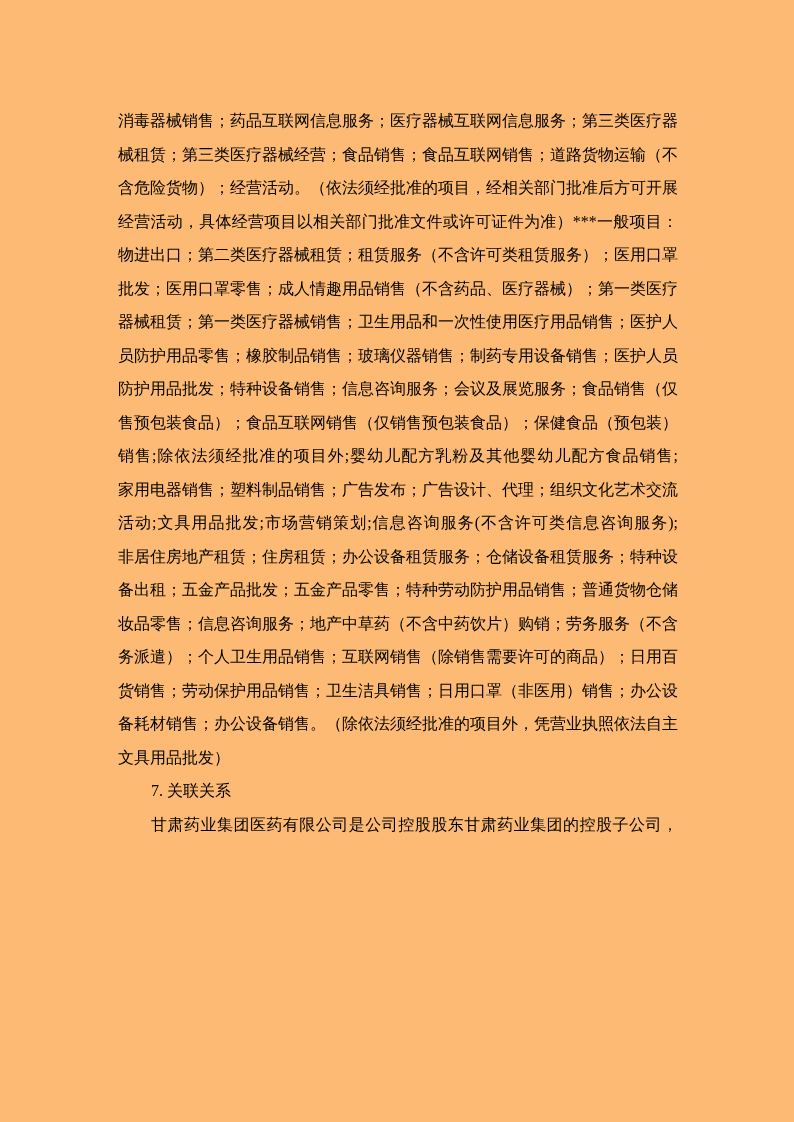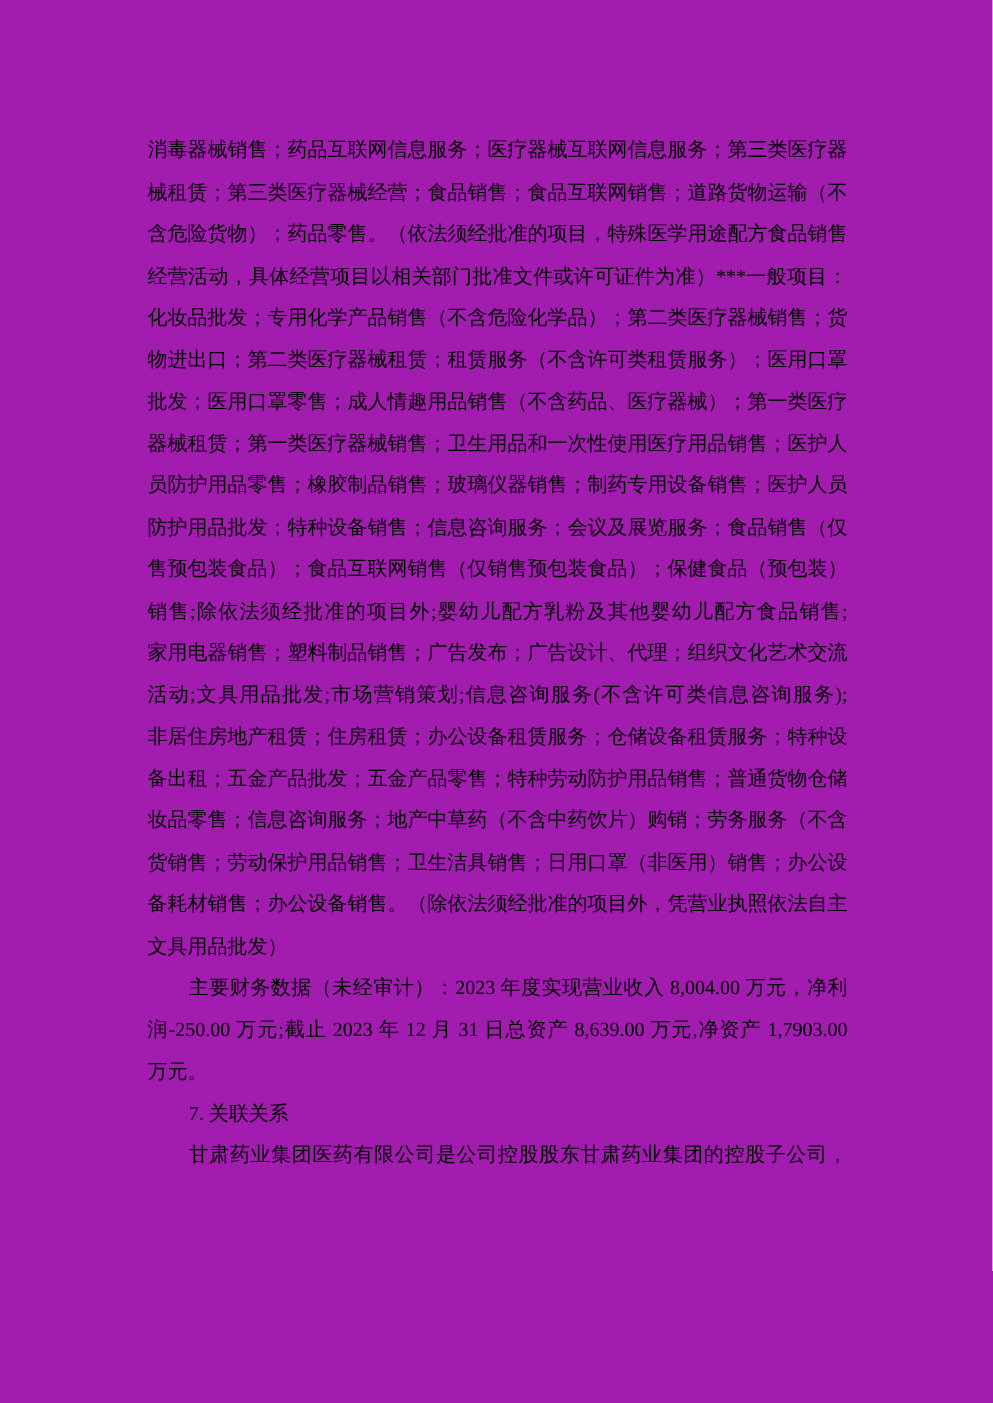--- a/index.html
+++ b/index.html
@@ -4,21 +4,21 @@
 <style>
   html, body {
     margin: 0;
     padding: 0;
     background: #ffffff;
   }
   .page {
     position: relative;
     width: 794px;
     height: 1122px;
-    background: #a21caf;
+    background: #fdba74;
     overflow: hidden;
     font-family: "Liberation Serif", "DejaVu Serif", serif;
   }
   .doc-body {
     position: absolute;
     left: 118px;
     top: 104px;
     width: 560px;
     color: #000000;
     font-size: 16px;
@@ -44,43 +44,38 @@
   }
 </style>
 </head>
 <body>
 
 <div class="page">
   <div class="doc-body">
       <div class="paragraph">
         <div class="line just">消毒器械销售；药品互联网信息服务；医疗器械互联网信息服务；第三类医疗器</div>
         <div class="line just">械租赁；第三类医疗器械经营；食品销售；食品互联网销售；道路货物运输（不</div>
-        <div class="line just">含危险货物）；药品零售。（依法须经批准的项目，特殊医学用途配方食品销售</div>
+        <div class="line just">含危险货物）；经营活动。（依法须经批准的项目，经相关部门批准后方可开展</div>
         <div class="line just">经营活动，具体经营项目以相关部门批准文件或许可证件为准）***一般项目：</div>
-        <div class="line just">化妆品批发；专用化学产品销售（不含危险化学品）；第二类医疗器械销售；货</div>
         <div class="line just">物进出口；第二类医疗器械租赁；租赁服务（不含许可类租赁服务）；医用口罩</div>
         <div class="line just">批发；医用口罩零售；成人情趣用品销售（不含药品、医疗器械）；第一类医疗</div>
         <div class="line just">器械租赁；第一类医疗器械销售；卫生用品和一次性使用医疗用品销售；医护人</div>
         <div class="line just">员防护用品零售；橡胶制品销售；玻璃仪器销售；制药专用设备销售；医护人员</div>
         <div class="line just">防护用品批发；特种设备销售；信息咨询服务；会议及展览服务；食品销售（仅销</div>
         <div class="line just">售预包装食品）；食品互联网销售（仅销售预包装食品）；保健食品（预包装）</div>
         <div class="line just">销售;除依法须经批准的项目外;婴幼儿配方乳粉及其他婴幼儿配方食品销售;</div>
         <div class="line just">家用电器销售；塑料制品销售；广告发布；广告设计、代理；组织文化艺术交流</div>
         <div class="line just">活动;文具用品批发;市场营销策划;信息咨询服务(不含许可类信息咨询服务);</div>
         <div class="line just">非居住房地产租赁；住房租赁；办公设备租赁服务；仓储设备租赁服务；特种设</div>
         <div class="line just">备出租；五金产品批发；五金产品零售；特种劳动防护用品销售；普通货物仓储</div>
         <div class="line just">妆品零售；信息咨询服务；地产中草药（不含中药饮片）购销；劳务服务（不含劳</div>
+        <div class="line just">务派遣）；个人卫生用品销售；互联网销售（除销售需要许可的商品）；日用百</div>
         <div class="line just">货销售；劳动保护用品销售；卫生洁具销售；日用口罩（非医用）销售；办公设</div>
         <div class="line just">备耗材销售；办公设备销售。（除依法须经批准的项目外，凭营业执照依法自主</div>
         <div class="line">文具用品批发）</div>
-      </div>
-      <div class="paragraph">
-        <div class="line indent just">主要财务数据（未经审计）：2023 年度实现营业收入 8,004.00 万元，净利</div>
-        <div class="line just">润-250.00 万元;截止 2023 年 12 月 31 日总资产 8,639.00 万元,净资产 1,7903.00</div>
-        <div class="line">万元。</div>
       </div>
       <div class="paragraph">
         <div class="line indent">7. 关联关系</div>
       </div>
       <div class="paragraph">
         <div class="line indent just">甘肃药业集团医药有限公司是公司控股股东甘肃药业集团的控股子公司，根</div>
       </div>
     </div>
 </div>
 

